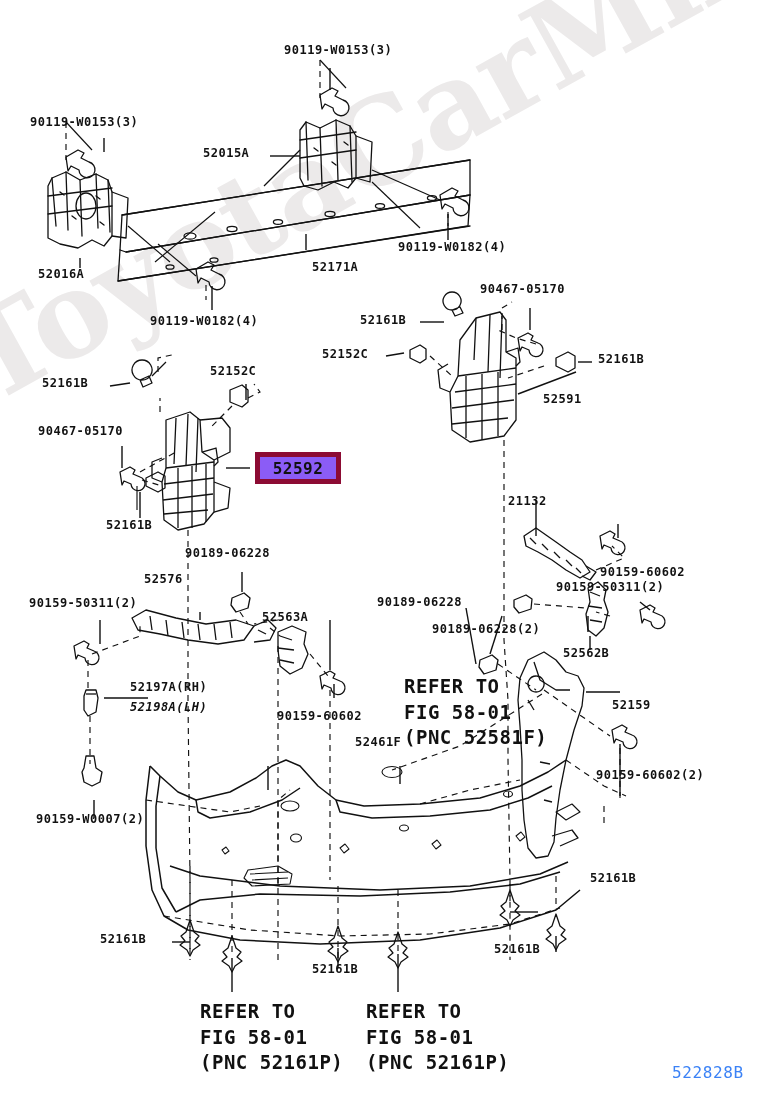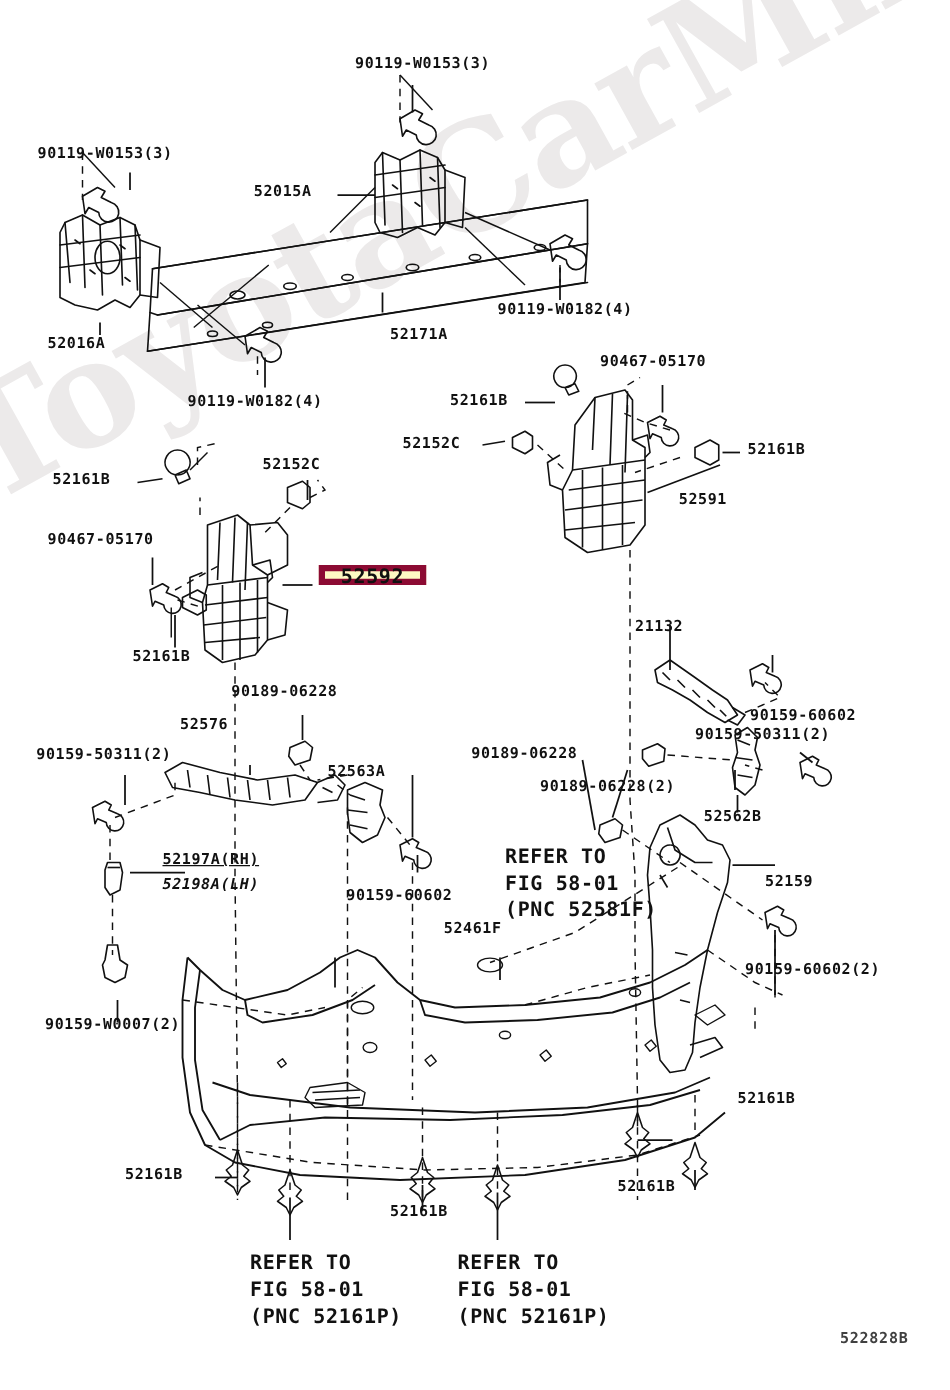--- a/index.html
+++ b/index.html
@@ -47,37 +47,37 @@
     position:absolute;
     z-index:4;
     font-family:"DejaVu Sans Mono","Liberation Mono",monospace;
     font-size:12px;
     font-weight:700;
     color:#111111;
     letter-spacing:0.5px;
     white-space:nowrap;
     line-height:1.28;
   }
-  .lbl.refer{font-size:16px;line-height:1.35;}
+  .lbl.refer{font-size:19px;line-height:1.35;}
   .lbl.code{
-    font-size:12px;
-    font-weight:700;
+    font-size:16px;
+    font-weight:400;
     letter-spacing:0.6px;
-    color:#404040;
+    color:#3b82f6;
   }
   
   #highlight-box{
     position:absolute;
     z-index:5;
     left:255px;
     top:452px;
     width:86px;
-    height:16px;
+    height:32px;
     border:5px solid #8c0b33;
-    background:#fef9c3;
+    background:#8b5cf6;
     box-sizing:border-box;
   }
   #highlight-box .inner{
     position:absolute;
     left:0;top:0;right:0;bottom:0;
     display:flex;
     align-items:center;
     justify-content:center;
     font-family:"DejaVu Sans Mono","Liberation Mono",monospace;
     font-size:16px;
@@ -467,21 +467,21 @@
   <div class="lbl" style="left:600px;top:565px;">90159-60602</div>
   <div class="lbl" style="left:377px;top:595px;">90189-06228</div>
 
   <div class="lbl" style="left:144px;top:572px;">52576</div>
   <div class="lbl" style="left:262px;top:610px;">52563A</div>
   <div class="lbl" style="left:29px;top:596px;">90159-50311(2)</div>
   <div class="lbl" style="left:185px;top:546px;">90189-06228</div>
   <div class="lbl" style="left:432px;top:622px;">90189-06228(2)</div>
   <div class="lbl" style="left:563px;top:646px;">52562B</div>
 
-  <div class="lbl" style="left:130px;top:680px;text-decoration:underline;">52197A(RH)</div>
+  <div class="lbl" style="left:130px;top:680px;">52197A(RH)</div>
   <div class="lbl" style="left:130px;top:700px;font-style:italic;">52198A(LH)</div>
   <div class="lbl" style="left:277px;top:709px;">90159-60602</div>
   <div class="lbl" style="left:612px;top:698px;">52159</div>
   <div class="lbl" style="left:355px;top:735px;">52461F</div>
   <div class="lbl" style="left:36px;top:812px;">90159-W0007(2)</div>
   <div class="lbl" style="left:596px;top:768px;">90159-60602(2)</div>
 
   <div class="lbl" style="left:590px;top:871px;">52161B</div>
   <div class="lbl" style="left:494px;top:942px;">52161B</div>
   <div class="lbl" style="left:100px;top:932px;">52161B</div>

